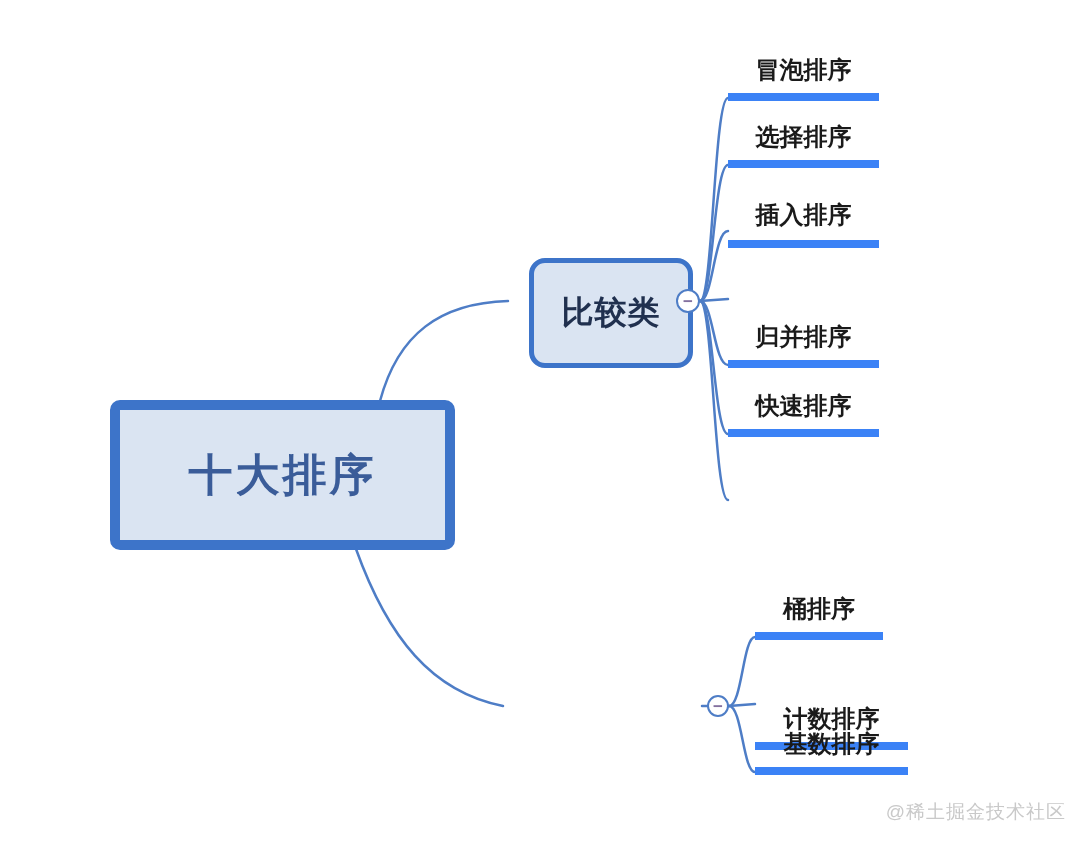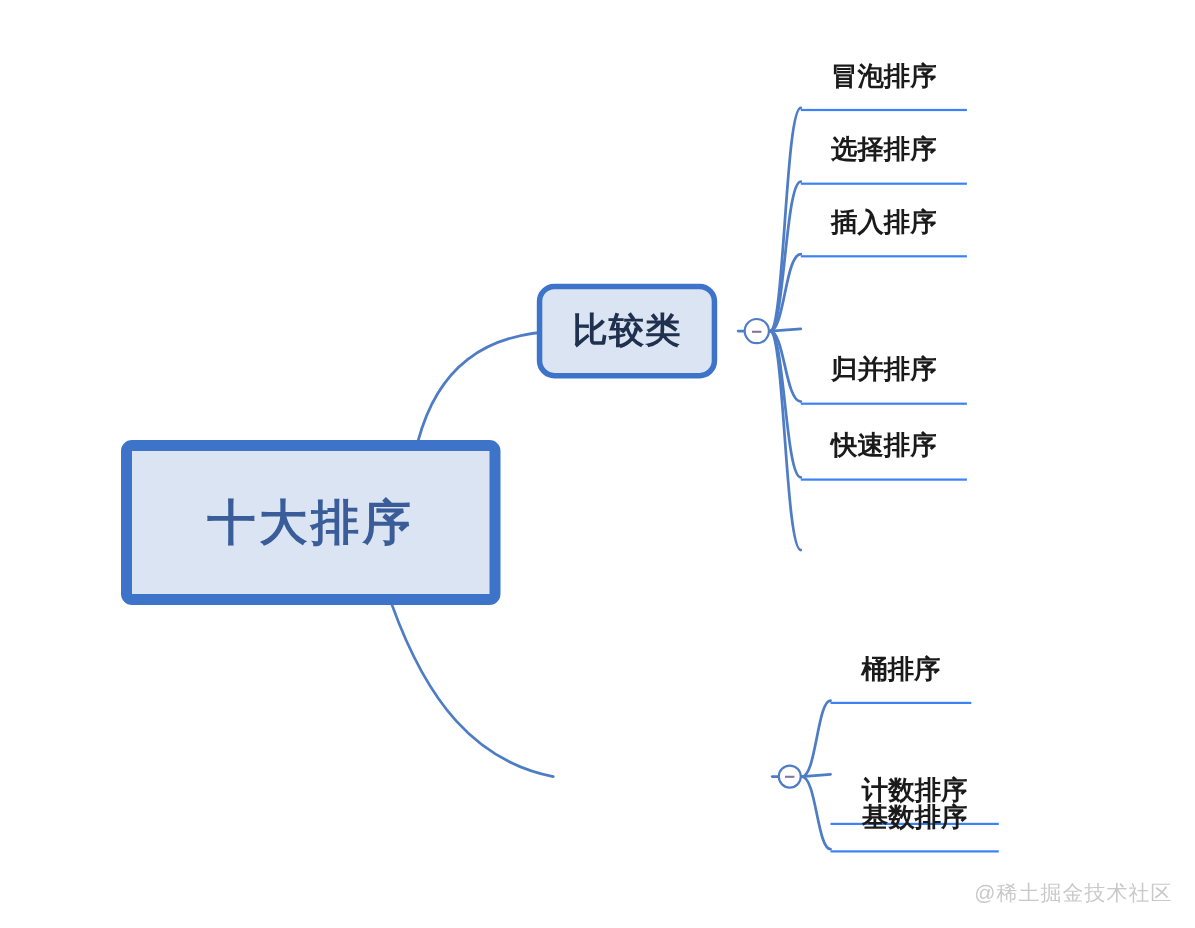--- a/index.html
+++ b/index.html
@@ -34,22 +34,22 @@
   .node-root {
     left: 110px; top: 400px;
     width: 345px; height: 150px;
     border-width: 10px;
     border-radius: 10px;
     font-size: 44px;
     color: #3a5c99;
     letter-spacing: 3px;
   }
   .node-branch-1 {
-    left: 488px; top: 258px;
-    width: 164px; height: 86px;
+    left: 529px; top: 258px;
+    width: 164px; height: 110px;
     font-size: 32px;
     letter-spacing: 1px;
   }
   .node-branch-2 {
     left: 503px; top: 663px;
     width: 199px; height: 85px;
     font-size: 32px;
     letter-spacing: 1px;
   }
   .collapse-btn {
@@ -68,21 +68,21 @@
     line-height: 1;
     cursor: pointer;
     user-select: none;
   }
   .collapse-btn-1 { left: 676px; top: 289px; width: 24px; height: 24px; }
   .collapse-btn-2 { left: 707px; top: 695px; width: 22px; height: 22px; }
   .leaf {
     position: absolute;
     box-sizing: border-box;
     height: 48px;
-    border-bottom: 2px solid #3b82f6;
+    border-bottom: 8px solid #3b82f6;
     text-align: center;
     font-size: 24px;
     font-weight: bold;
     color: #1a1a1a;
     padding-bottom: 8px;
     line-height: 34px;
     z-index: 2;
     white-space: nowrap;
     cursor: default;
   }
@@ -132,21 +132,21 @@
   <div class="collapse-btn collapse-btn-1">
     <span>−</span>
   </div>
 
   <div class="collapse-btn collapse-btn-2">
     <span>−</span>
   </div>
 
   <div class="leaf" style="left:728px; top:53px;  width:151px;">冒泡排序</div>
   <div class="leaf" style="left:728px; top:120px; width:151px;">选择排序</div>
-  <div class="leaf" style="left:728px; top:186px; width:151px;">插入排序</div>
+  <div class="leaf" style="left:728px; top:200px; width:151px;font-family:Liberation Mono, monospace;">插入排序</div>
   <div class="leaf" style="left:728px; top:320px; width:151px;">归并排序</div>
   <div class="leaf" style="left:728px; top:389px; width:151px;">快速排序</div>
 
   <div class="leaf" style="left:755px; top:592px; width:128px;">桶排序</div>
   <div class="leaf" style="left:755px; top:659px; width:153px;margin-top:43px;">计数排序</div>
   <div class="leaf" style="left:755px; top:727px; width:153px;">基数排序</div>
 
   <div class="watermark">@稀土掘金技术社区</div>
 
 </div>

